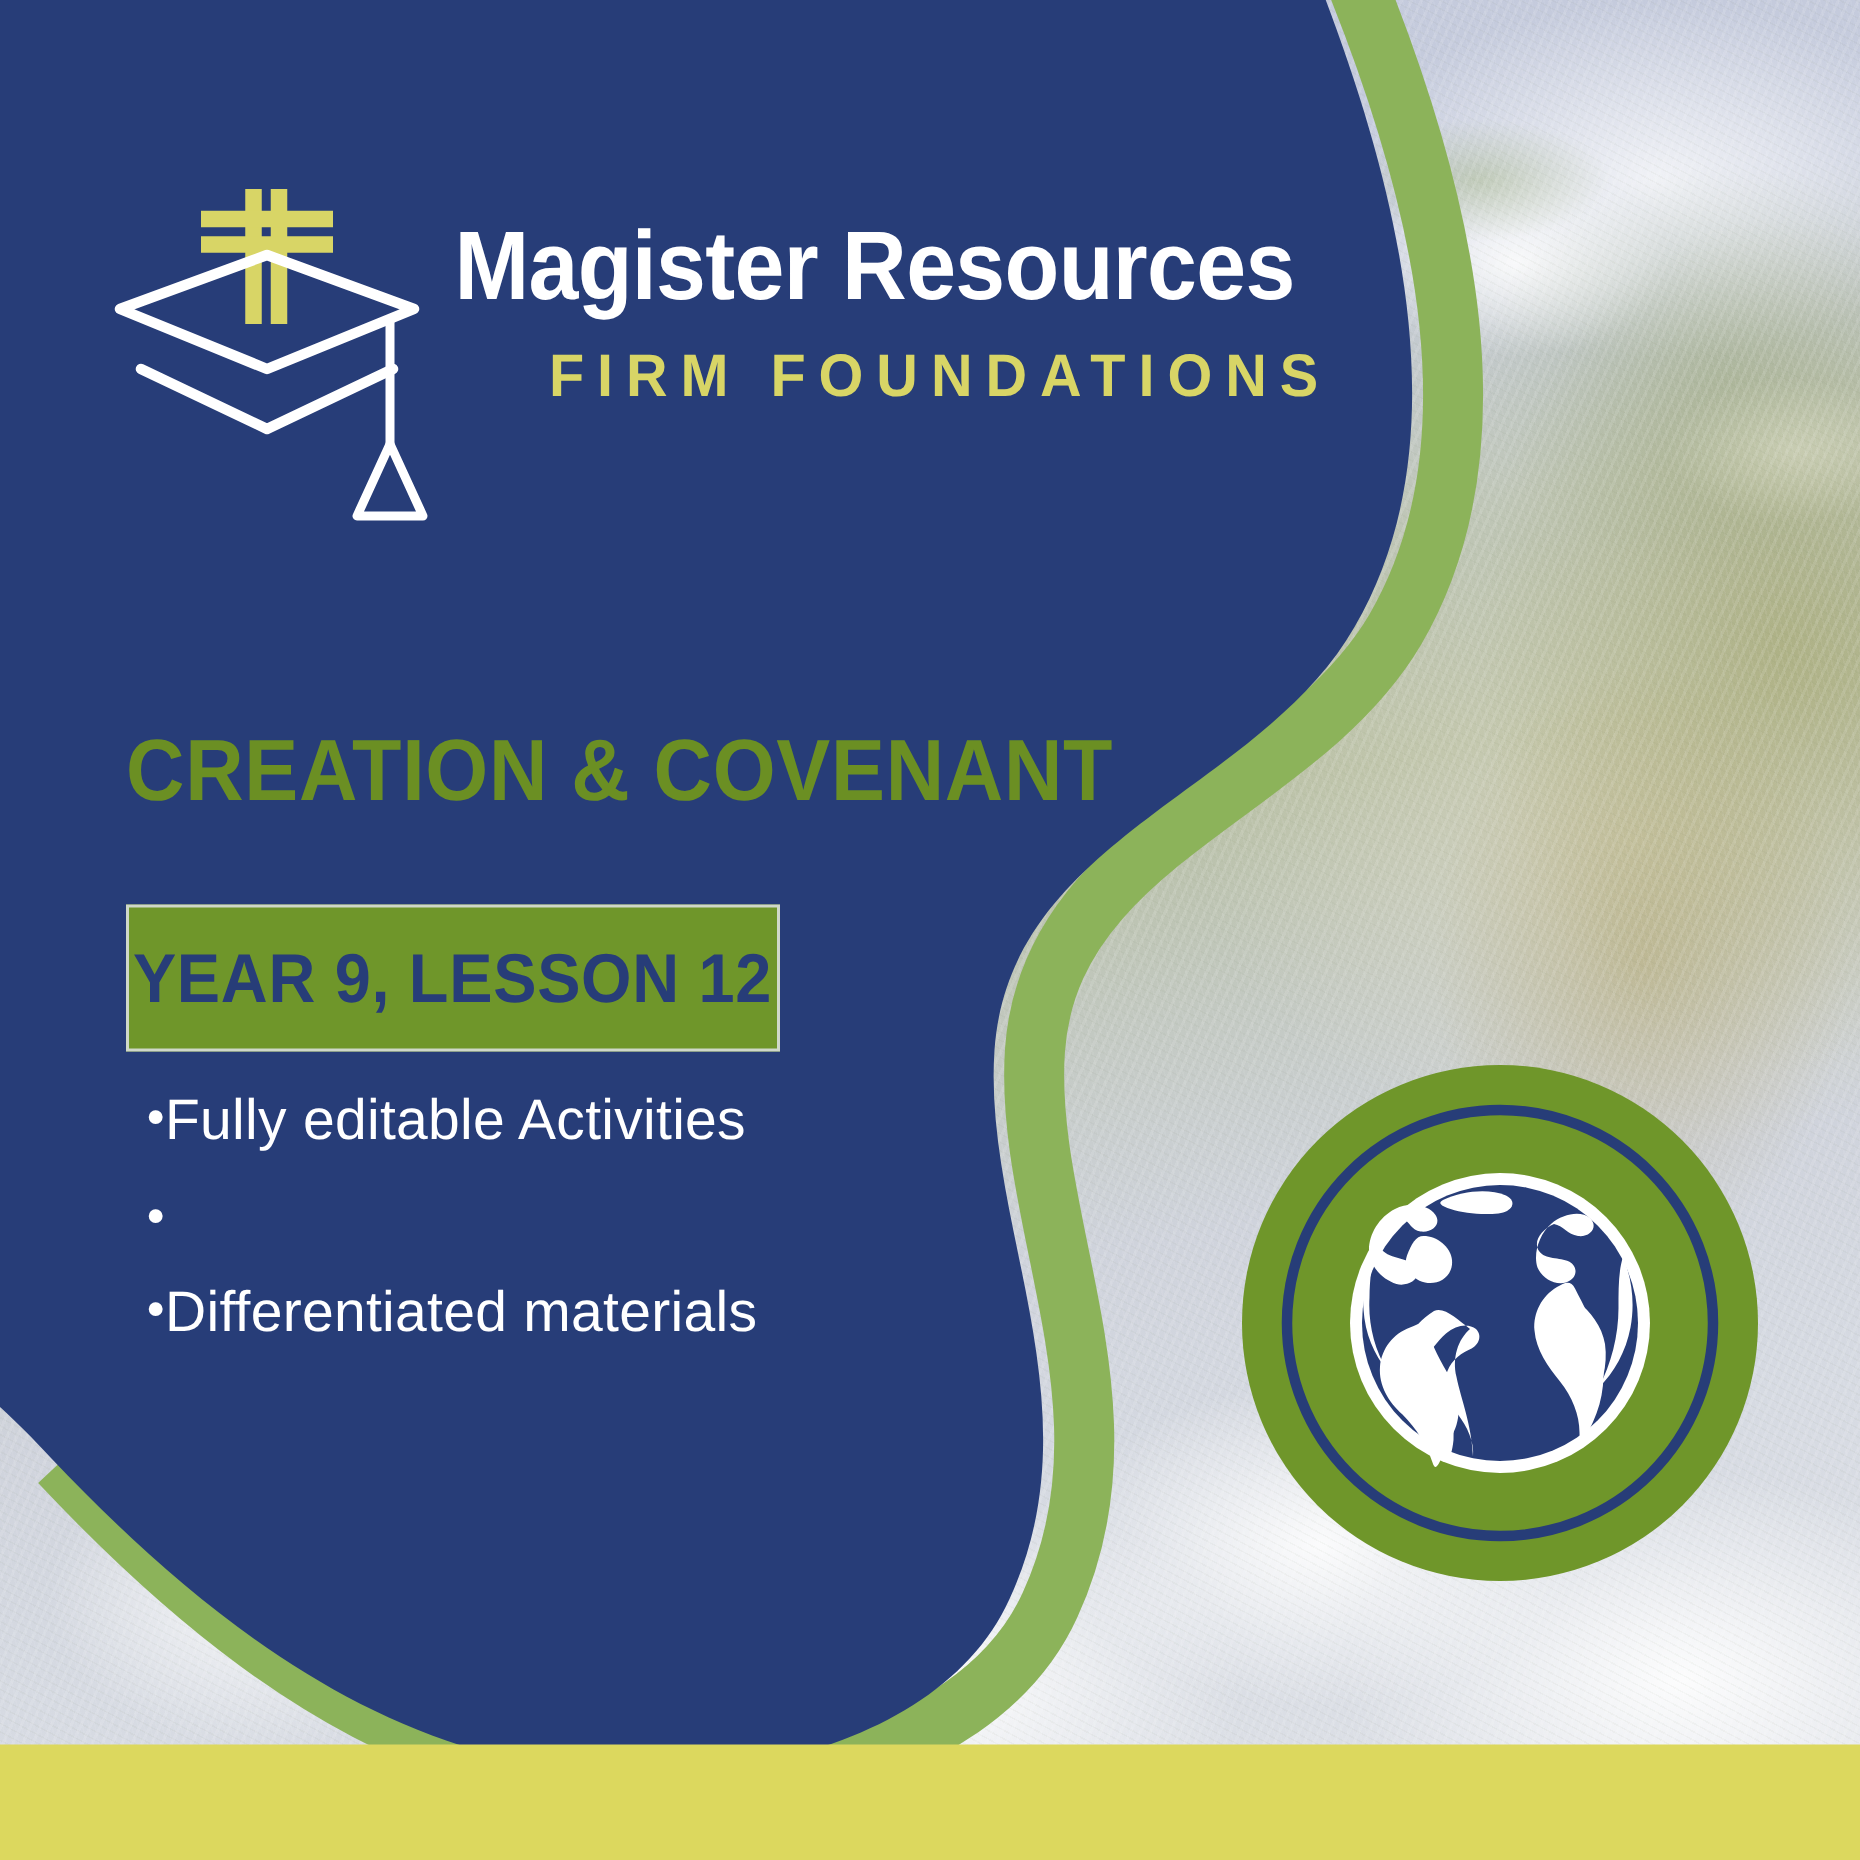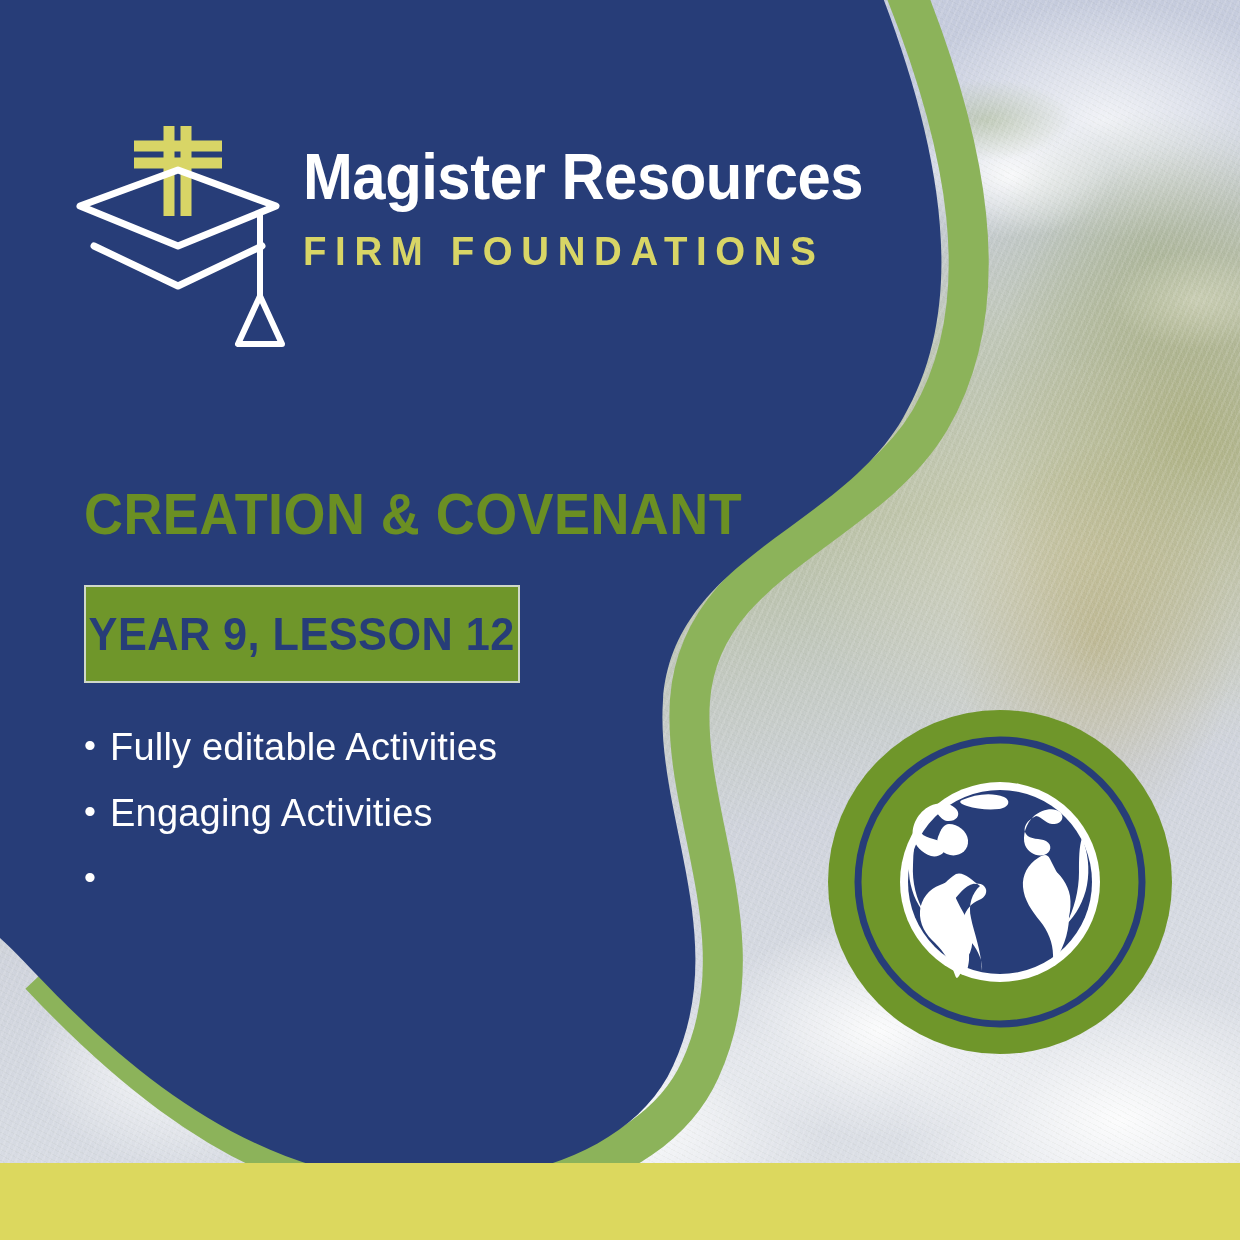--- a/index.html
+++ b/index.html
@@ -8,20 +8,21 @@
     width:1240px;height:1240px;
     font-family:"Liberation Sans", sans-serif;
     background:#c9cfdd;
     overflow:hidden;
     position:relative;
   }
   #cover{
     position:absolute;inset:0;
     width:1240px;height:1240px;
     overflow:hidden;
+    text-align:right;
   }
   
   .photo{
     position:absolute;inset:0;
     background:
       radial-gradient(ellipse 300px 170px at 1105px 120px, rgba(255,255,255,.75), rgba(255,255,255,0) 70%),
       radial-gradient(ellipse 150px 90px at 1010px 175px, rgba(255,255,255,.85), rgba(255,255,255,0) 70%),
       radial-gradient(ellipse 120px 70px at 1195px 300px, rgba(255,255,255,.6), rgba(255,255,255,0) 70%),
       radial-gradient(ellipse 240px 150px at 880px 1030px, rgba(255,255,255,.9), rgba(255,255,255,0) 72%),
       radial-gradient(ellipse 320px 200px at 1120px 1120px, rgba(255,255,255,.92), rgba(255,255,255,0) 70%),
@@ -97,21 +98,21 @@
     font-size:58px;
     line-height:1;
     letter-spacing:0.5px;
     color:#6b8f23;
     transform:scaleX(.93);
     transform-origin:left center;
     white-space:nowrap;
   }
 
   .lesson-badge{
-    position:absolute;left:84px;top:585px;
+    position:absolute;left:84px;top:603px;
     width:436px;height:98px;
     background:#6f962a;
     border:2px solid #cfd8c9;
     box-sizing:border-box;
     display:flex;align-items:center;justify-content:center;
   }
   .lesson-badge-label{
     font-family:"Liberation Sans Narrow","Liberation Sans",sans-serif;
     font-weight:700;
     font-size:46px;
@@ -305,23 +306,23 @@
       <span class="lesson-badge-label">YEAR 9, LESSON 12</span>
     </div>
 
     <ul class="features">
       <li>
         <span class="bullet-dot">•</span>
         <span>Fully editable Activities</span>
       </li>
       <li>
         <span class="bullet-dot">•</span>
-        <span>Engaging Activities</span>
       </li>
       <li>
         <span class="bullet-dot">•</span>
+        <span>Differentiated materials</span>
       </li>
     </ul>
 
     <div class="bottom-bar"></div>
 
   </div>
 </div>
 
 </body></html>

